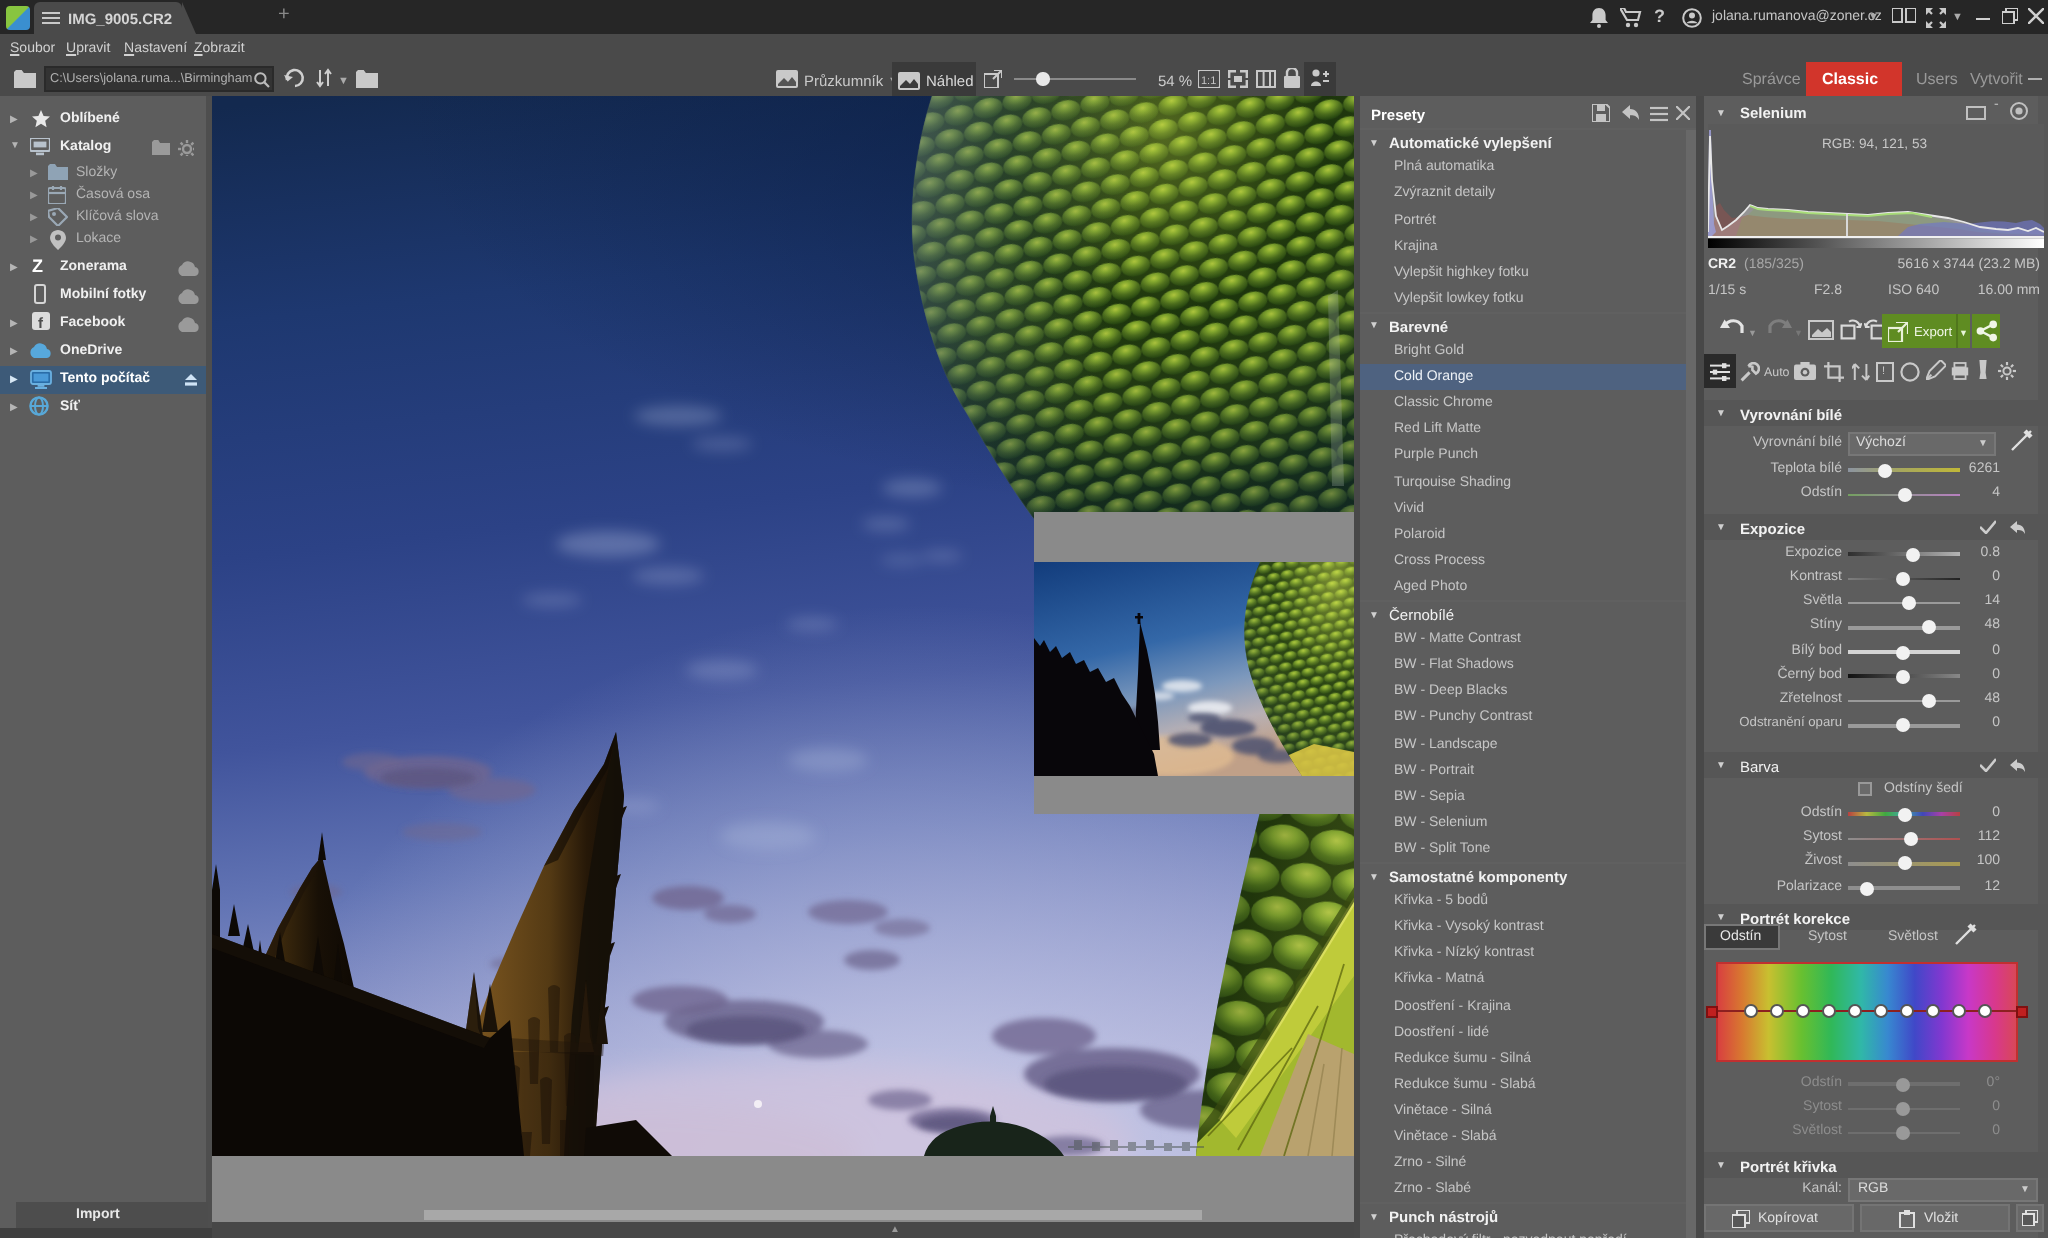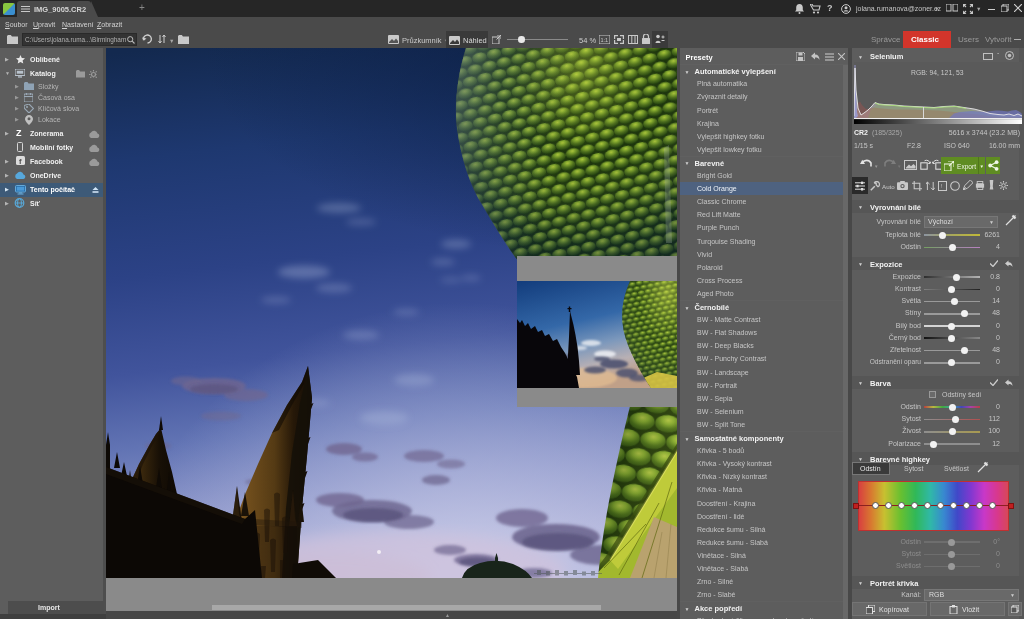--- a/index.html
+++ b/index.html
@@ -576,21 +576,21 @@
 <div class="abs tx" style="left:17.5px;top:150.2px;color:#c6c6c6;font-size:7px">Classic Chrome</div>
 <div class="abs tx" style="left:17.5px;top:163.3px;color:#c6c6c6;font-size:7px">Red Lift Matte</div>
 <div class="abs tx" style="left:17.5px;top:176.4px;color:#c6c6c6;font-size:7px">Purple Punch</div>
 <div class="abs tx" style="left:17.5px;top:189.5px;color:#c6c6c6;font-size:7px">Turqouise Shading</div>
 <div class="abs tx" style="left:17.5px;top:202.6px;color:#c6c6c6;font-size:7px">Vivid</div>
 <div class="abs tx" style="left:17.5px;top:215.7px;color:#c6c6c6;font-size:7px">Polaroid</div>
 <div class="abs tx" style="left:17.5px;top:228.8px;color:#c6c6c6;font-size:7px">Cross Process</div>
 <div class="abs tx" style="left:17.5px;top:241.9px;color:#c6c6c6;font-size:7px">Aged Photo</div>
 <div class="abs" style="left:0;top:251.8px;width:163px;height:1px;background:#606060"></div>
 <div class="abs tx" style="left:5px;top:256.5px;color:#d0d0d0;font-size:5px">▼</div>
-<div class="abs tx" style="left:15px;top:255.0px;color:#f2f2f2;font-size:7.5px;font-weight:bold">Černobílé</div>
+<div class="abs tx" style="left:15px;top:255.0px;color:#f2f2f2;font-size:7.5px;font-weight:normal">Černobílé</div>
 <div class="abs tx" style="left:17.5px;top:268.1px;color:#c6c6c6;font-size:7px">BW - Matte Contrast</div>
 <div class="abs tx" style="left:17.5px;top:281.2px;color:#c6c6c6;font-size:7px">BW - Flat Shadows</div>
 <div class="abs tx" style="left:17.5px;top:294.3px;color:#c6c6c6;font-size:7px">BW - Deep Blacks</div>
 <div class="abs tx" style="left:17.5px;top:307.4px;color:#c6c6c6;font-size:7px">BW - Punchy Contrast</div>
 <div class="abs tx" style="left:17.5px;top:320.5px;color:#c6c6c6;font-size:7px">BW - Landscape</div>
 <div class="abs tx" style="left:17.5px;top:333.6px;color:#c6c6c6;font-size:7px">BW - Portrait</div>
 <div class="abs tx" style="left:17.5px;top:346.7px;color:#c6c6c6;font-size:7px">BW - Sepia</div>
 <div class="abs tx" style="left:17.5px;top:359.8px;color:#c6c6c6;font-size:7px">BW - Selenium</div>
 <div class="abs tx" style="left:17.5px;top:372.9px;color:#c6c6c6;font-size:7px">BW - Split Tone</div>
 <div class="abs" style="left:0;top:382.8px;width:163px;height:1px;background:#606060"></div>
@@ -603,21 +603,21 @@
 <div class="abs tx" style="left:17.5px;top:451.5px;color:#c6c6c6;font-size:7px">Doostření - Krajina</div>
 <div class="abs tx" style="left:17.5px;top:464.6px;color:#c6c6c6;font-size:7px">Doostření - lidé</div>
 <div class="abs tx" style="left:17.5px;top:477.7px;color:#c6c6c6;font-size:7px">Redukce šumu - Silná</div>
 <div class="abs tx" style="left:17.5px;top:490.8px;color:#c6c6c6;font-size:7px">Redukce šumu - Slabá</div>
 <div class="abs tx" style="left:17.5px;top:503.9px;color:#c6c6c6;font-size:7px">Vinětace - Silná</div>
 <div class="abs tx" style="left:17.5px;top:517.0px;color:#c6c6c6;font-size:7px">Vinětace - Slabá</div>
 <div class="abs tx" style="left:17.5px;top:530.1px;color:#c6c6c6;font-size:7px">Zrno - Silné</div>
 <div class="abs tx" style="left:17.5px;top:543.2px;color:#c6c6c6;font-size:7px">Zrno - Slabé</div>
 <div class="abs" style="left:0;top:553.1px;width:163px;height:1px;background:#606060"></div>
 <div class="abs tx" style="left:5px;top:557.8px;color:#d0d0d0;font-size:5px">▼</div>
-<div class="abs tx" style="left:15px;top:556.3px;color:#f2f2f2;font-size:7.5px;font-weight:bold">Akce popředí</div>
+<div class="abs tx" style="left:15px;top:556.3px;color:#f2f2f2;font-size:7.5px;font-weight:bold">Punch nástrojů</div>
 <div class="abs tx" style="left:17.5px;top:569.4px;color:#c6c6c6;font-size:7px">Přechodový filtr - pozvednout popředí</div>
 <div class="abs" style="left:163px;top:17px;width:5px;height:554px;background:#686868"></div>
 </div>
 <div class="abs" style="left:848px;top:48px;width:4px;height:571px;background:#484848"></div>
 <div class="abs" style="left:852px;top:48px;width:172px;height:571px;background:#5d5d5d;overflow:hidden">
 <div class="abs" style="left:167px;top:0;width:5px;height:571px;background:#575757"></div>
 <div class="abs tx" style="left:6px;top:5.5px;color:#d0d0d0;font-size:5px">▼</div>
 <div class="abs tx" style="left:18px;top:3.5px;color:#f2f2f2;font-size:7.5px;font-weight:bold">Selenium</div>
 <div class="abs" style="left:131px;top:4.5px;width:10px;height:7px;border:1px solid #c0c0c0"></div>
 <div class="abs tx" style="left:145px;top:1px;color:#c0c0c0;font-size:7px">-</div>
@@ -807,21 +807,21 @@
 <div class="abs tx" style="right:103px;top:298.0px;color:#c6c6c6;font-size:7px">Zřetelnost</div>
 <div class="abs" style="left:72px;top:301.7px;width:56px;height:1.6px;background:#9a9a9a"></div>
 <div class="abs" style="left:108.8px;top:299.0px;width:7px;height:7px;background:#f2f2f2;border-radius:50%"></div>
 <div class="abs tx" style="right:24px;top:298.0px;color:#c6c6c6;font-size:7px">48</div>
 <div class="abs tx" style="right:103px;top:310.3px;color:#c6c6c6;font-size:6.6px">Odstranění oparu</div>
 <div class="abs" style="left:72px;top:314.0px;width:56px;height:1.6px;background:#9a9a9a"></div>
 <div class="abs" style="left:96.3px;top:311.3px;width:7px;height:7px;background:#f2f2f2;border-radius:50%"></div>
 <div class="abs tx" style="right:24px;top:310.3px;color:#c6c6c6;font-size:7px">0</div>
 <div class="abs" style="left:0;top:328px;width:172px;height:13px;background:#565656"></div>
 <div class="abs tx" style="left:6px;top:332px;color:#d0d0d0;font-size:5px">▼</div>
-<div class="abs tx" style="left:18px;top:330.5px;color:#f2f2f2;font-size:7.5px;font-weight:bold">Barva</div>
+<div class="abs tx" style="left:18px;top:330.5px;color:#f2f2f2;font-size:7.5px;font-weight:normal">Barva</div>
 <svg class="abs" style="left:138px;top:331px" width="8" height="7">
         <path d="M0,3.5 L3,6.5 L8,0.5" fill="none" stroke="#ccc" stroke-width="1.3"></path>
       </svg>
 <svg class="abs" style="left:152px;top:331px" width="9" height="8">
         <path d="M1,3.5 L4.5,0.5 L4.5,2.2 C7,2.2 8.5,4 8.5,7 C7.6,5.3 6.3,4.9 4.5,5 L4.5,6.5 Z" fill="#ccc"></path>
       </svg>
 <div class="abs" style="left:77px;top:343px;width:7px;height:7px;background:#6a6a6a;border:1px solid #999"></div>
 <div class="abs tx" style="left:90px;top:342.5px;color:#c6c6c6;font-size:7px">Odstíny šedí</div>
 <div class="abs tx" style="right:103px;top:354.5px;color:#c6c6c6;font-size:7px">Odstín</div>
 <div class="abs" style="left:72px;top:358.2px;width:56px;height:1.6px;background:linear-gradient(90deg,#b84040,#b8b840,#40a840,#40a8a8,#4048b8,#a840a8,#b84040)"></div>
@@ -834,21 +834,21 @@
 <div class="abs tx" style="right:103px;top:379.3px;color:#c6c6c6;font-size:7px">Živost</div>
 <div class="abs" style="left:72px;top:383.0px;width:56px;height:1.6px;background:linear-gradient(90deg,#8e8e8e,#a89a50)"></div>
 <div class="abs" style="left:96.8px;top:380.3px;width:7px;height:7px;background:#f2f2f2;border-radius:50%"></div>
 <div class="abs tx" style="right:24px;top:379.3px;color:#c6c6c6;font-size:7px">100</div>
 <div class="abs tx" style="right:103px;top:391.5px;color:#c6c6c6;font-size:7px">Polarizace</div>
 <div class="abs" style="left:72px;top:395.2px;width:56px;height:1.6px;background:#8e8e8e"></div>
 <div class="abs" style="left:77.8px;top:392.5px;width:7px;height:7px;background:#f2f2f2;border-radius:50%"></div>
 <div class="abs tx" style="right:24px;top:391.5px;color:#c6c6c6;font-size:7px">12</div>
 <div class="abs" style="left:0;top:404px;width:172px;height:13px;background:#565656"></div>
 <div class="abs tx" style="left:6px;top:408px;color:#d0d0d0;font-size:5px">▼</div>
-<div class="abs tx" style="left:18px;top:406.5px;color:#f2f2f2;font-size:7.5px;font-weight:bold">Barevné highkey</div>
+<div class="abs tx" style="left:18px;top:406.5px;color:#f2f2f2;font-size:7.5px;font-weight:bold">Portrét korekce</div>
 <div class="abs" style="left:0px;top:414px;width:38px;height:13px;background:#3a3a3a;border:1px solid #777"></div>
 <div class="abs tx" style="left:8px;top:416.5px;color:#e8e8e8;font-size:7px">Odstín</div>
 <div class="abs tx" style="left:52px;top:416.5px;color:#c6c6c6;font-size:7px">Sytost</div>
 <div class="abs tx" style="left:92px;top:416.5px;color:#c6c6c6;font-size:7px">Světlost</div>
 <svg class="abs" style="left:125px;top:413px" width="12" height="12">
         <path d="M1,11 L5.5,6.5 M4,8 L8,4 10.5,1.5" stroke="#e0e0e0" stroke-width="1.2" fill="none"></path>
         <path d="M7.5,1.5 L10.5,4.5" stroke="#e0e0e0" stroke-width="2.2"></path>
       </svg>
 <div class="abs" style="left:6px;top:433px;width:151px;height:50px;border:1px solid #c03030;background:linear-gradient(90deg,#d84040 0%,#d87830 8%,#c8c030 17%,#68c030 28%,#30b858 38%,#30b8a8 48%,#3888d0 57%,#4048c8 66%,#8038d0 75%,#c838c8 84%,#d8388c 93%,#d84858 100%)"></div>
 <div class="abs" style="left:7px;top:457px;width:149px;height:1.2px;background:#8c2020"></div>

